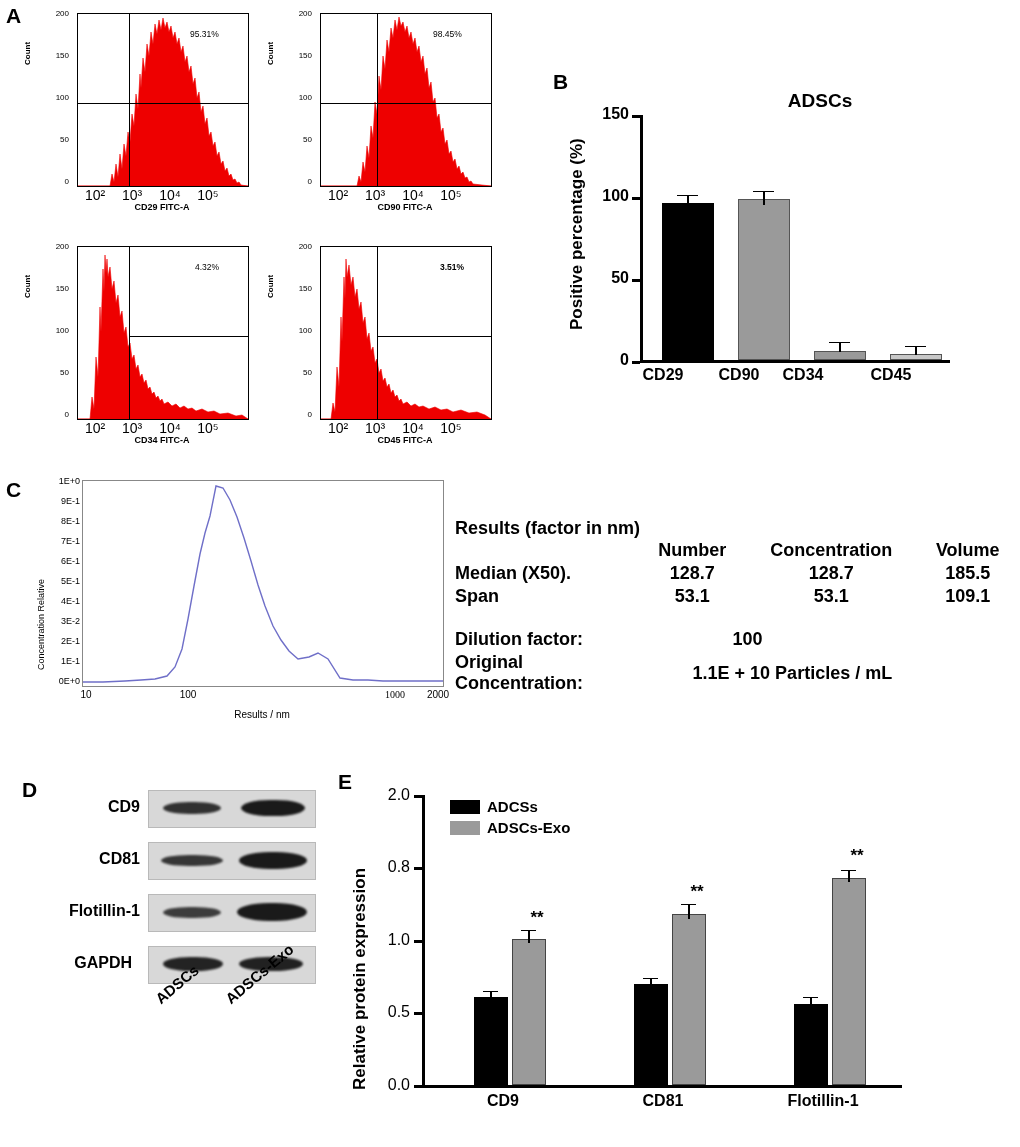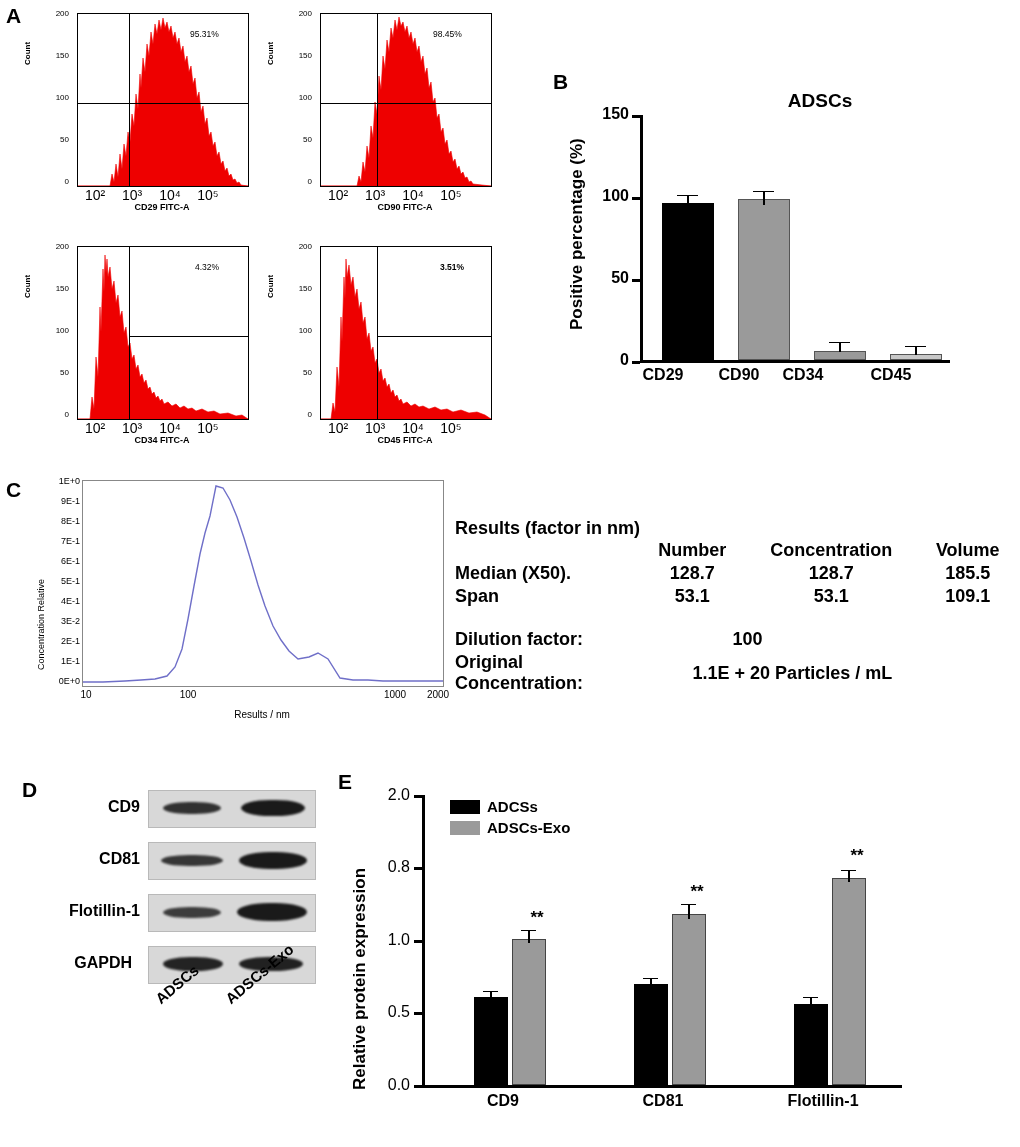--- a/index.html
+++ b/index.html
@@ -239,21 +239,21 @@
   <div class="c-ytick" style="left:42px;top:206px;">0E+0</div>
 
   <div class="c-plot">
     <svg width="360" height="205" viewBox="0 0 360 205" preserveAspectRatio="none">
       <polyline fill="none" stroke="#6f6fc8" stroke-width="1.4" points="0,201 20,201 42,200 58,199 72,198 84,195 92,186 99,168 105,138 111,105 117,73 122,52 127,35 133,5 140,7 147,19 154,36 161,57 168,80 175,104 182,125 190,145 198,159 206,170 215,178 226,176 235,172 245,178 257,197 270,199 285,199 300,200 325,200 345,200 360,200"></polyline>
     </svg>
   </div>
 
   <div class="c-xtick" style="left:66px;top:219px;">10</div>
   <div class="c-xtick" style="left:168px;top:219px;">100</div>
-  <div class="c-xtick" style="left:375px;top:219px;">1000</div>
+  <div class="c-xtick" style="left:375px;top:219px;font-family:Liberation Serif, serif;">1000</div>
   <div class="c-xtick" style="left:418px;top:219px;">2000</div>
   <div class="c-xlabel">Results / nm</div>
 
   <div class="c-res">
     <div>Results (factor in nm)</div>
     <table>
       <tbody>
           <tr>
         <td style="width:190px;"></td>
         <td style="width:115px;text-align:center;">Number</td>
@@ -277,21 +277,21 @@
             <td></td>
             <td></td>
             <td></td>
           </tr>
       <tr>
         <td>Dilution factor:</td>
         <td colspan="3" style="text-align:left;padding-left:95px;">100</td>
       </tr>
       <tr>
         <td>Original Concentration:</td>
-        <td colspan="3" style="text-align:left;padding-left:55px;">1.1E + 20 Particles / mL</td>
+        <td colspan="3" style="text-align:left;padding-left:55px;">1.1E + 10 Particles / mL</td>
       </tr>
     </tbody>
       </table>
   </div>
 </div>
 
 <div id="panelD">
   <div class="panel-letter" style="left:22px;top:18px;">D</div>
 
   <div class="d-label" style="left:30px;top:38px;">CD9</div>

